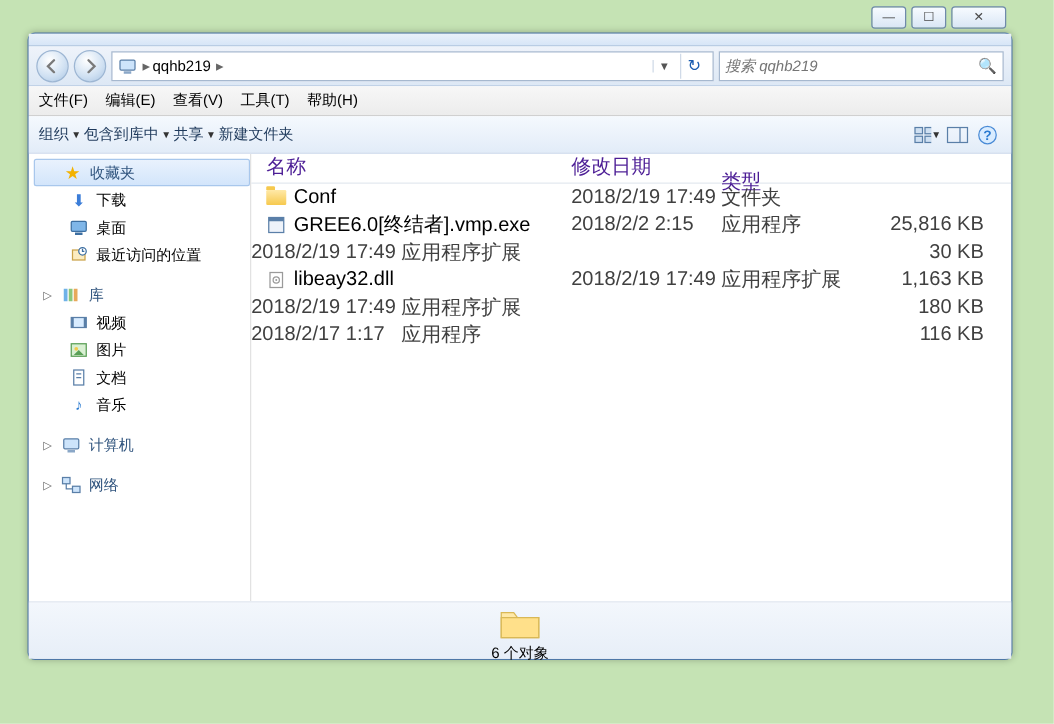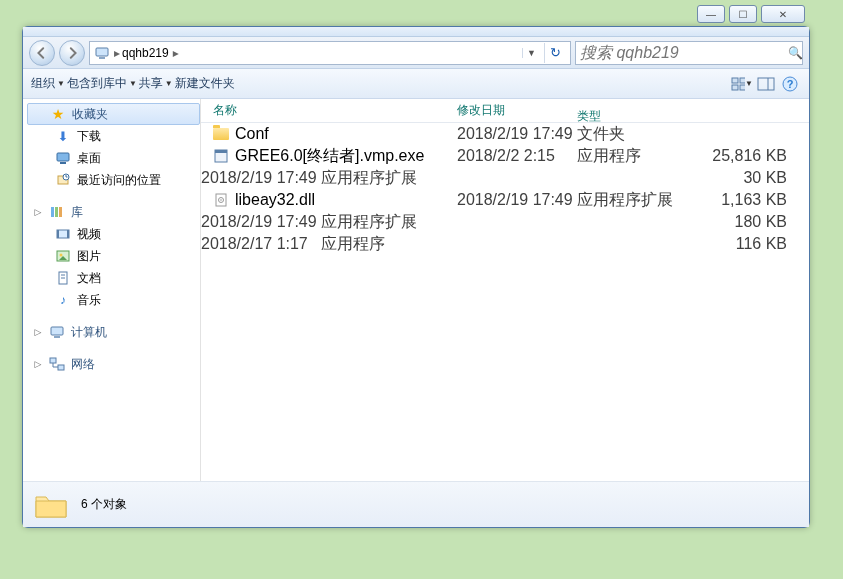--- a/index.html
+++ b/index.html
@@ -90,21 +90,21 @@
     display: flex;
     align-items: center;
     padding: 0 4px;
     color: #7b7b7b;
   }
   .searchbar input {
     border: none; outline: none;
     flex: 1;
     font-style: italic;
     color: #737373;
-    font-size: 16px;
+    font-size: 12px;
   }
   
   .menubar {
     height: 24px;
     background: linear-gradient(#f7f7f7,#ececec);
     border-bottom: 1px solid #d0d0d0;
     display: flex;
     align-items: center;
     padding: 0 8px;
     gap: 14px;
@@ -160,24 +160,24 @@
   .ticon { width:16px; height:16px; display:inline-flex; align-items:center; justify-content:center; }
   
   .content {
     flex: 1;
     display: flex;
     flex-direction: column;
   }
   .columns {
     height: 24px;
     display: flex;
-    align-items: center;
+    align-items: flex-start;
     border-bottom: 1px solid #e4e9f0;
-    color:#0f766e;
-    font-size: 12px;
+    color:#4c1d95;
+    font-size: 16px;
   }
   .col-name { width: 256px; padding-left: 12px;}
   .col-date { width: 120px; }
   .col-type { width: 112px; margin-top: 12px; }
   .col-size { flex:1; padding-right: 22px; }
   .rows { flex:1; }
   .row {
     display:flex; align-items:center;
     height: 22px;
     font-size: 16px;
@@ -188,21 +188,21 @@
   .row .c-type { width:112px; color:#404040;}
   .row .c-size { flex:1; text-align:right; padding-right:22px; color:#404040;}
   
   .statusbar {
     height: 46px;
     border-top: 1px solid #dfe6ef;
     background: linear-gradient(#f3f7fc,#e7eef8);
     display: flex;
     align-items: center;
     padding: 0 10px;
-    gap: 12px;
+    flex-direction: column;
   }
   .big-folder {
     width: 36px; height: 32px;
   }
   
   .ico-folder { background: linear-gradient(#ffe9a8,#f6c94e); width:16px; height:12px; border-radius:1px; position:relative; }
   .ico-folder::before { content:""; position:absolute; top:-3px; left:0; width:7px; height:3px; background:#f6c94e; border-radius:1px 1px 0 0;}
   .ico-star { color:#f3b200; font-size:14px; }
   .ico-dl { color:#3b7dd8; font-size:13px; }
   .dd { font-size:8px; color:#333; }
@@ -244,20 +244,27 @@
       <span style="flex:1"></span>
       <span style="color:#555;font-size:9px;padding:0 4px;border-left:1px solid #d0dae8;">▼</span>
       <span class="addr-refresh">↻</span>
     </div>
     <div class="searchbar">
       <input placeholder="搜索 qqhb219" style="">
       <span>🔍</span>
     </div>
   </div>
 
+  <div class="menubar">
+    <span>文件(F)</span>
+    <span>编辑(E)</span>
+    <span>查看(V)</span>
+    <span>工具(T)</span>
+    <span>帮助(H)</span>
+  </div>
 
   <div class="toolbar">
     <div class="tool-item">
       <span>组织</span>
         <span class="dd">▼</span>
     </div>
     <div class="tool-item">
       <span>包含到库中</span>
         <span class="dd">▼</span>
     </div>

